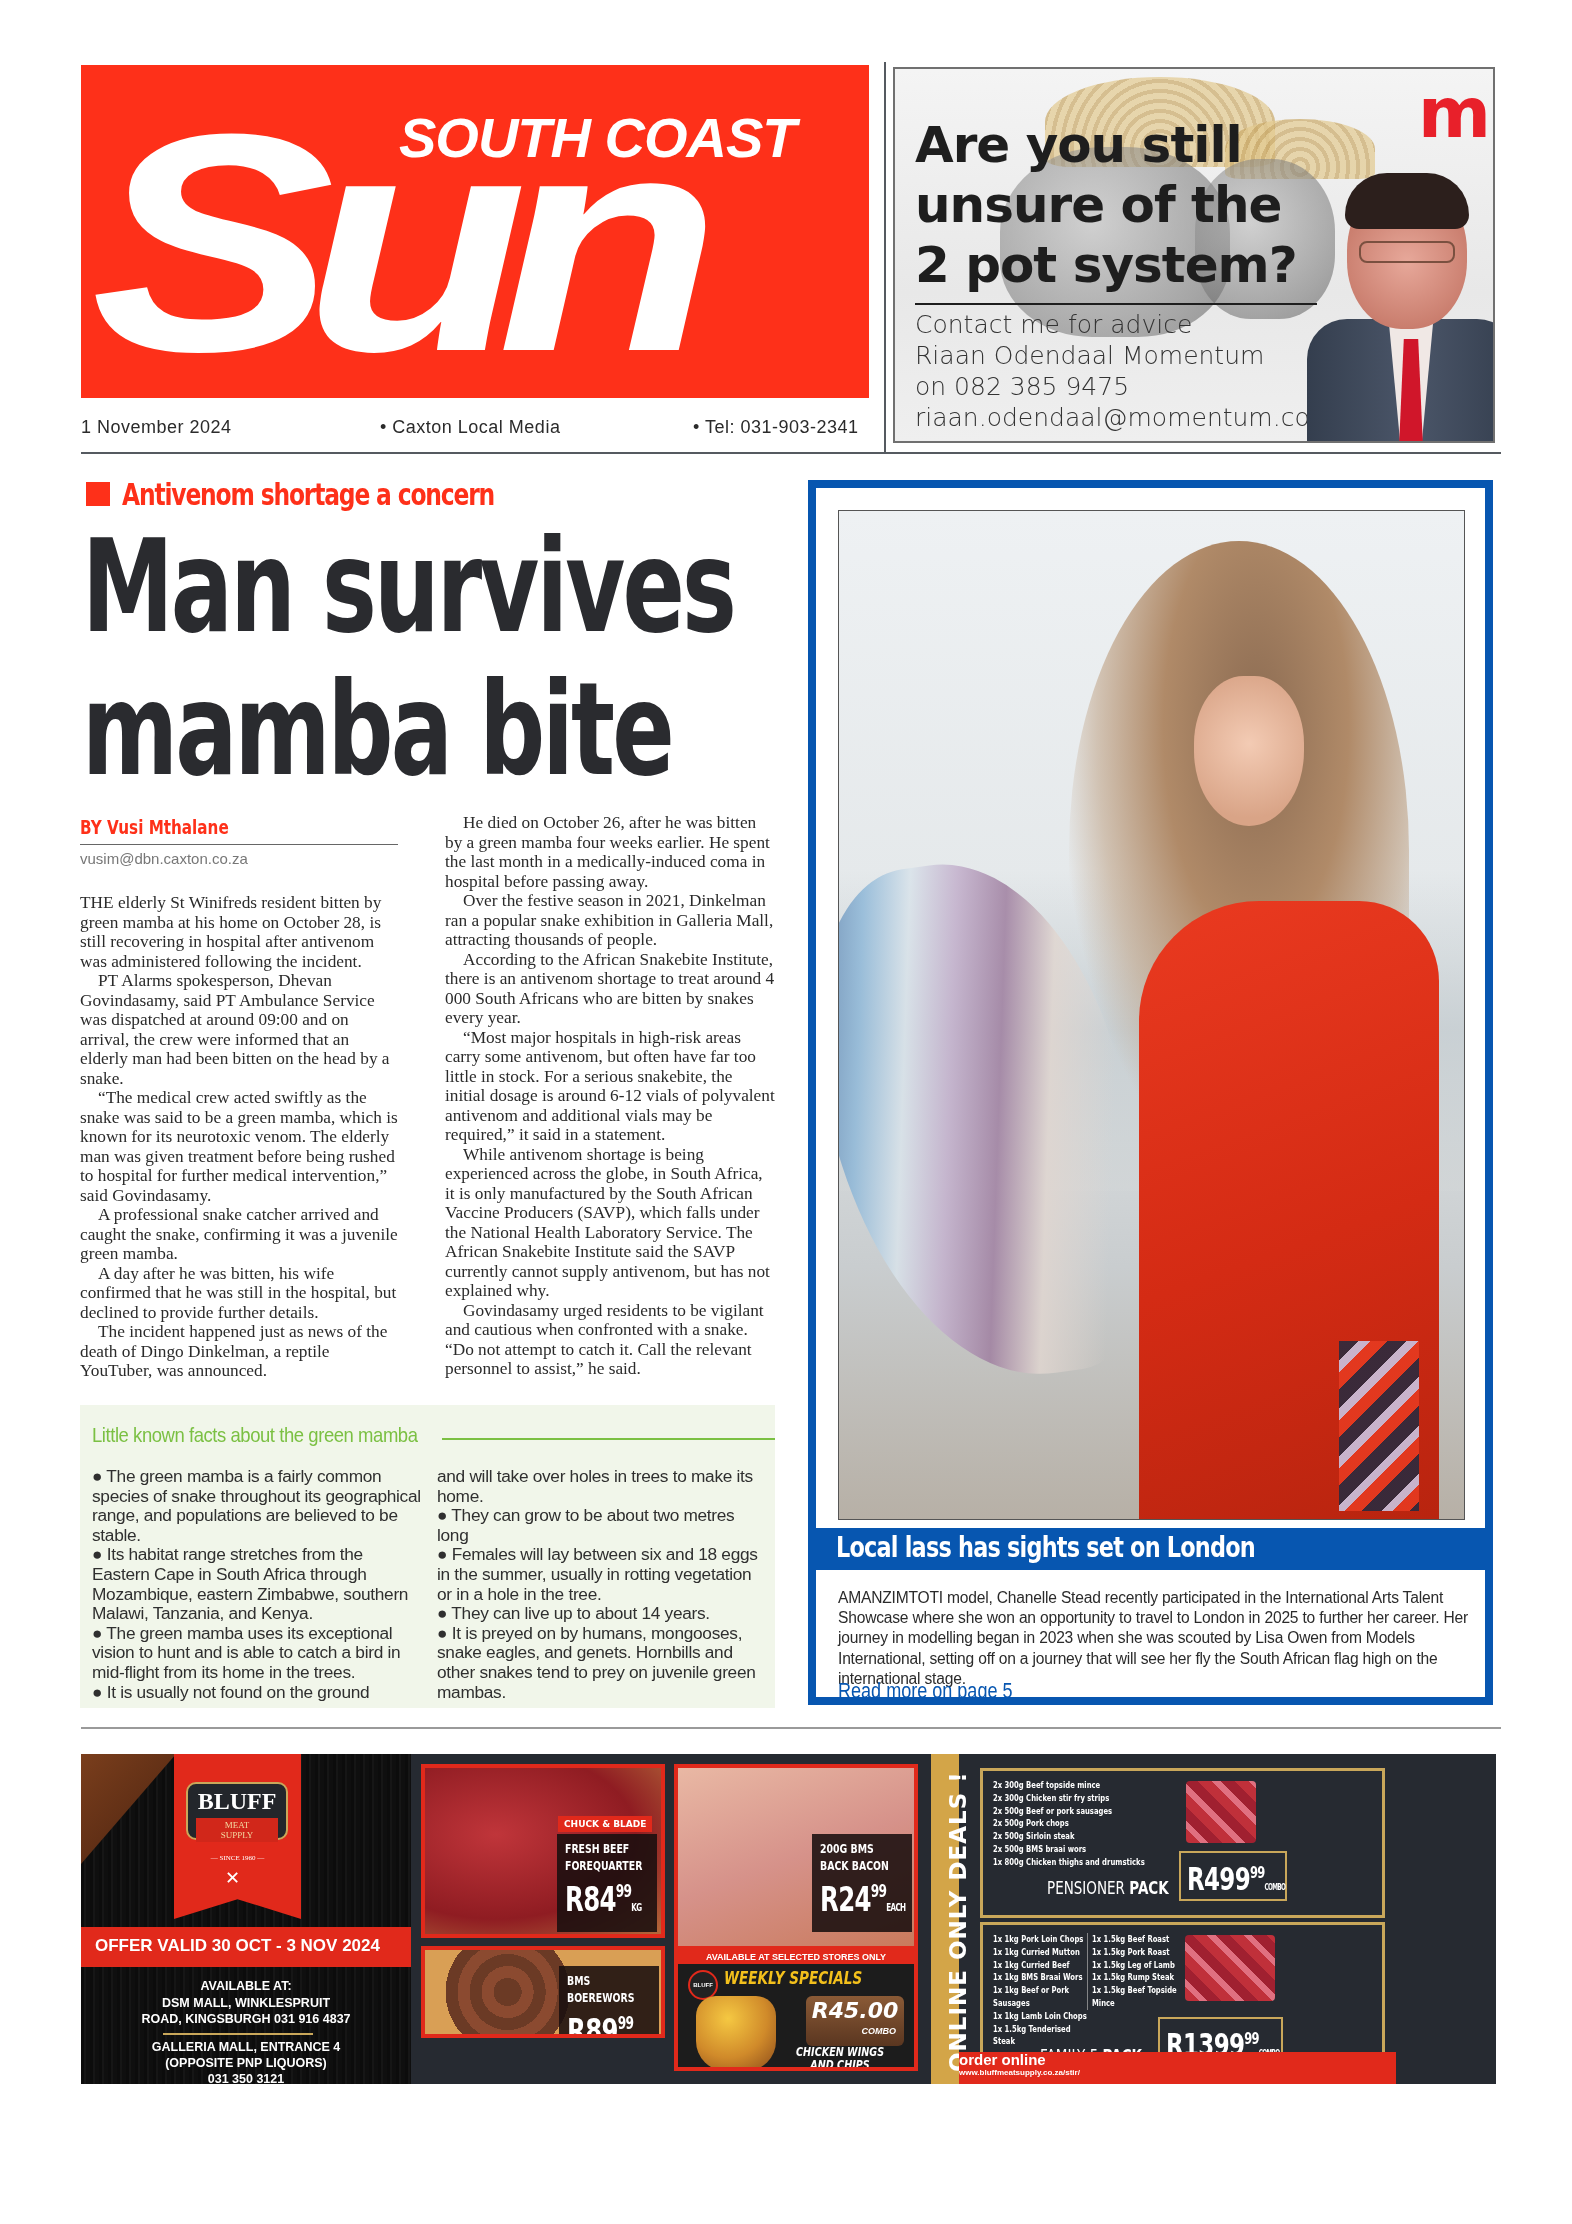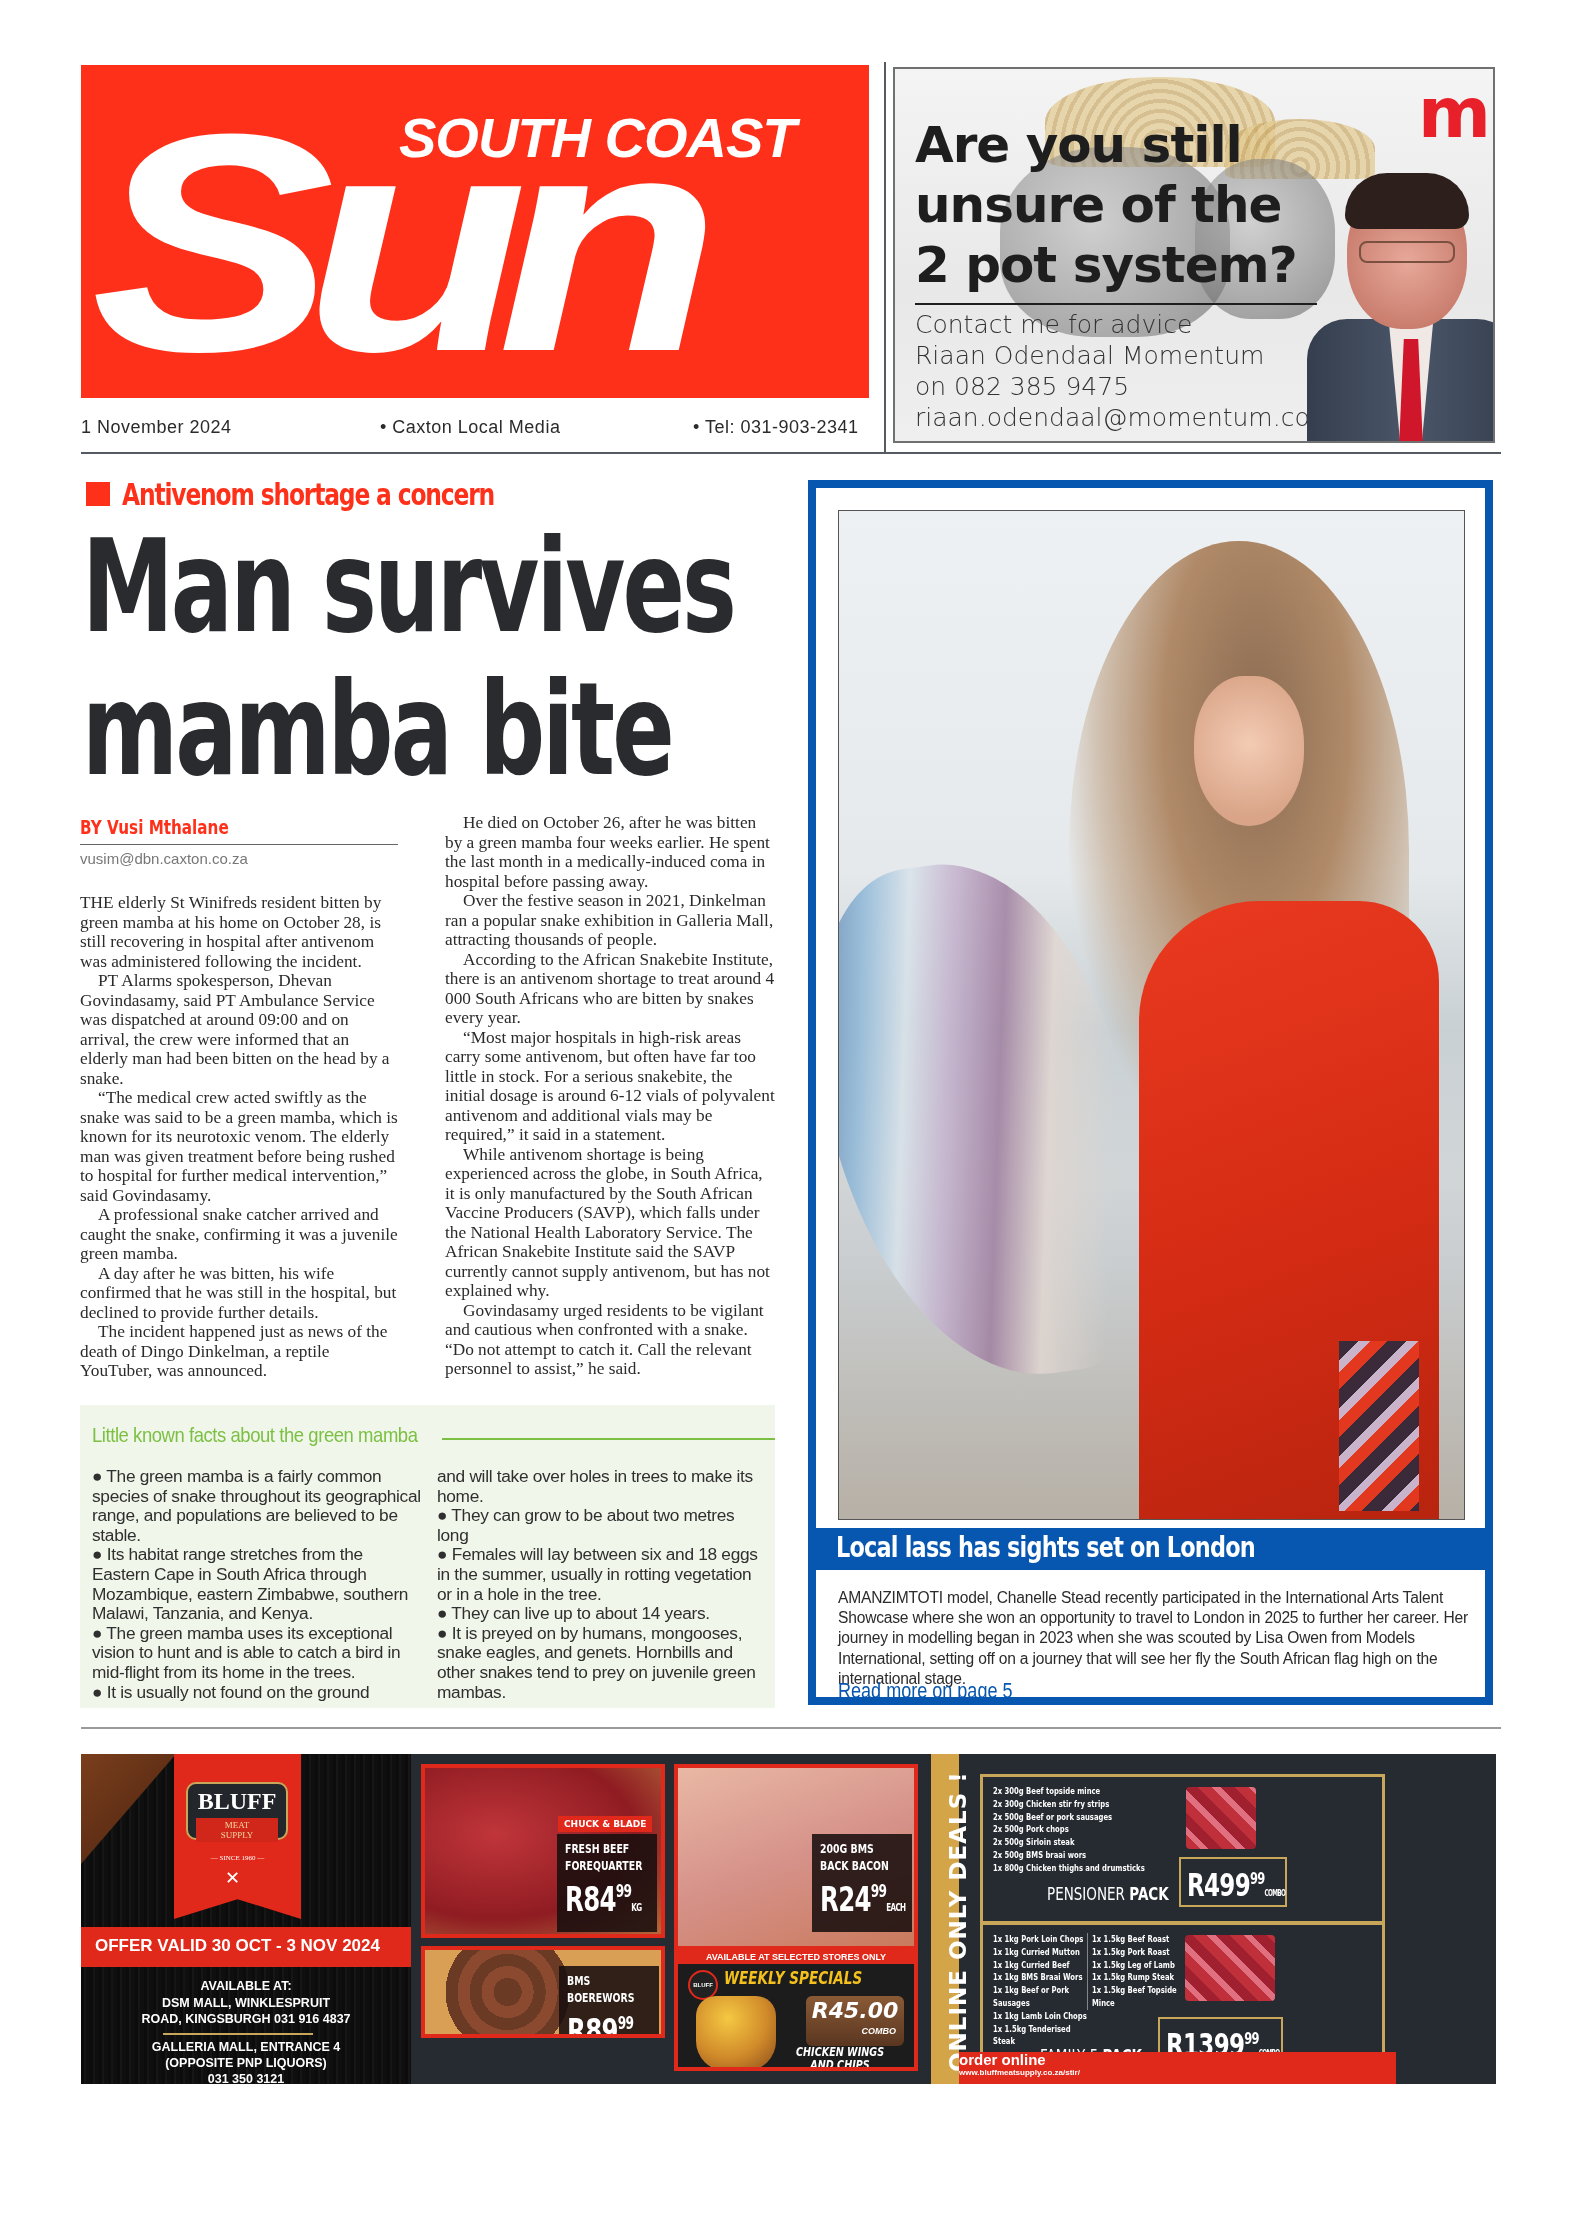--- a/index.html
+++ b/index.html
@@ -98,21 +98,21 @@
   .bluff-mini { position: absolute; left: 10px; top: 20px; width: 30px; height: 30px; border-radius: 50%; border: 2px solid #e1291b; background: #222; color:#fff; font-size:6px; text-align:center; line-height:26px; font-weight:700; }
   .special-price { position: absolute; left: 128px; top: 46px; width: 98px; height: 50px; background: linear-gradient(180deg,#8a5a36,#5a3620); border-radius: 6px; color: #fff; text-align: center; }
   .sp-big { font-family: "DejaVu Sans", sans-serif; font-weight: 700; font-style: italic; font-size: 22px; line-height: 30px; }
   .sp-small { font-style: italic; font-weight: 700; font-size: 9px; text-align: right; padding-right: 8px; }
   .chips { position: absolute; left: 18px; top: 46px; width: 80px; height: 75px; background: radial-gradient(circle at 40% 30%,#f5c842,#d08a2a 55%,#8a4a1a); border-radius: 20px 20px 30px 30px; }
   .wings-label { position: absolute; left: 118px; top: 96px; font-family: "DejaVu Sans", sans-serif; font-weight: 700; font-style: italic; font-size: 12px; line-height: 13px; color: #fff; text-align: center; transform: scaleX(0.8); transform-origin: left top; white-space: nowrap; }
 
   .online-band { position: absolute; left: 850px; top: 0; width: 28px; height: 330px; background: #d3a548; }
   .online-text { position: absolute; left: 864px; top: 318px; transform: rotate(-90deg); transform-origin: left top; font-family: "DejaVu Sans", sans-serif; font-weight: 700; font-size: 23px; color: #fff; white-space: nowrap; letter-spacing: 1px; }
   .pack { position: absolute; left: 899px; width: 405px; border: 3px solid #c9a75a; background: #262a31; }
-  .pack-a { top: 20px; height: 150px; }
+  .pack-a { top: 14px; height: 150px; }
   .pack-b { top: 168px; height: 150px; }
   .pack-list { position: absolute; left: 10px; top: 8px; font-family: "DejaVu Sans", sans-serif; font-weight: 700; font-size: 9.5px; line-height: 12.8px; color: #fff; transform: scaleX(0.72); transform-origin: left top; white-space: nowrap; }
   .pack-list2 { position: absolute; left: 104px; top: 8px; font-family: "DejaVu Sans", sans-serif; font-weight: 700; font-size: 9.5px; line-height: 12.8px; color: #fff; transform: scaleX(0.72); transform-origin: left top; white-space: nowrap; border-left: 1px solid #aaa; padding-left: 6px; }
   .pack-img { position: absolute; width: 90px; height: 70px; background: repeating-linear-gradient(45deg,#c0303a 0 10px,#e07080 10px 16px,#a02030 16px 26px); border-radius: 4px; }
   .pack-name { position: absolute; font-family: "DejaVu Sans", sans-serif; font-size: 18px; color: #fff; transform: scaleX(0.75); transform-origin: left top; white-space: nowrap; }
   .pack-name b { font-weight: 700; }
   .pack-price { position: absolute; border: 2px solid #c9a75a; color: #fff; font-family: "DejaVu Sans", sans-serif; font-weight: 700; padding: 2px 6px; }
   .pack-price .big { font-size: 32px; line-height: 36px; display: inline-block; transform: scaleX(0.72); transform-origin: left center; letter-spacing: -1px; white-space: nowrap; }
   .order-bar { position: absolute; left: 878px; top: 298px; width: 437px; height: 32px; background: #e1291b; color: #fff; text-align: left; }
   .order-big { font-weight: 700; font-size: 15px; line-height: 16px; }

